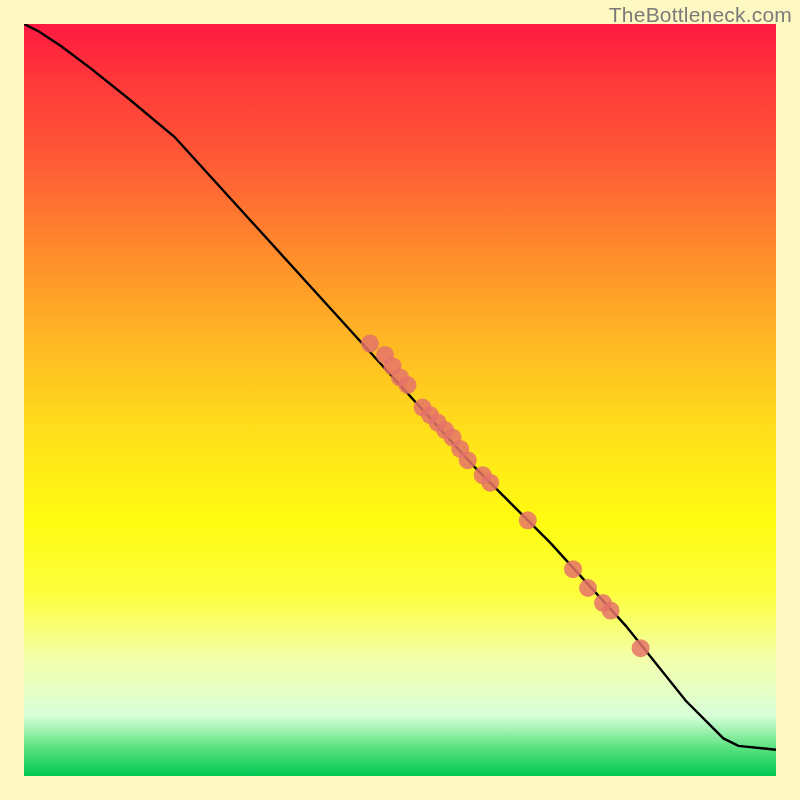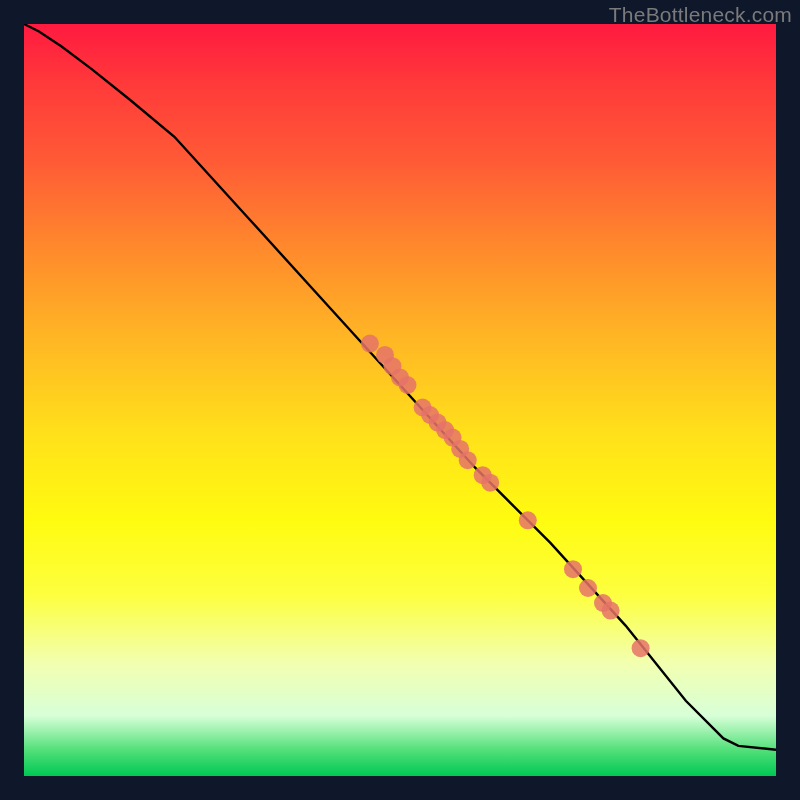--- a/index.html
+++ b/index.html
@@ -10,21 +10,21 @@
     background: #000;
     overflow: hidden;
     font-family: Arial, Helvetica, sans-serif;
   }
   .frame {
     position: absolute;
     top: 0;
     left: 0;
     width: 800px;
     height: 800px;
-    background: #0f172a;
+    background: #fef9c3;
   }
   .plot {
     position: absolute;
     top: 24px;
     left: 24px;
     width: 752px;
     height: 752px;
     background: linear-gradient(
       to bottom,
       #ff1a40 0%,

